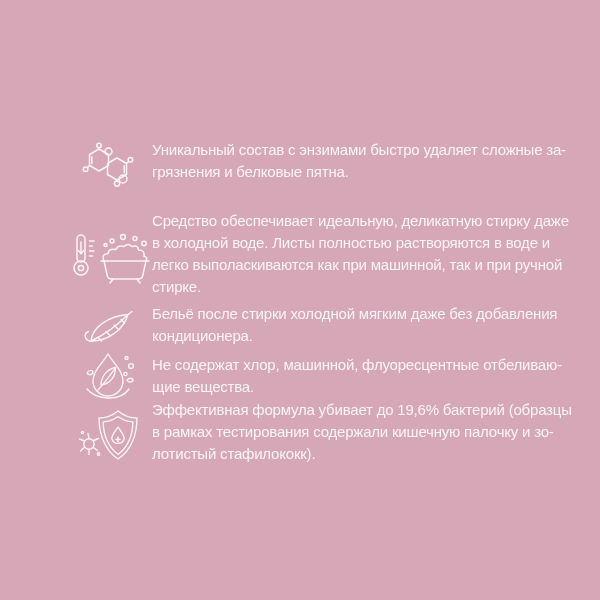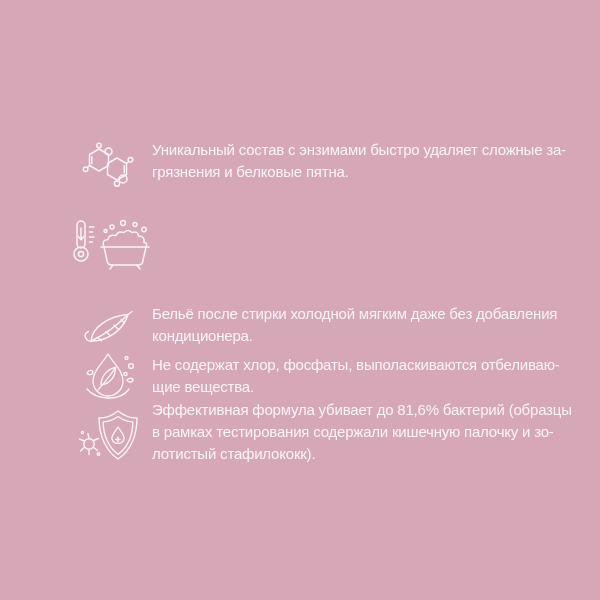--- a/index.html
+++ b/index.html
@@ -62,20 +62,24 @@
       <line x1="46" y1="48" x2="43" y2="52"></line>
       <line x1="70" y1="48" x2="73" y2="52"></line>
       <path d="M37,30 Q34,23 41,22.5 Q41.5,17 49,18.5 Q51,13.5 57,15.5 Q61,11.5 65,15.5 Q71,13.5 71.5,19 Q78,19 77,25.5 Q81,26 79,30"></path>
       <circle cx="45" cy="10" r="2"></circle>
       <circle cx="56" cy="6" r="2.4"></circle>
       <circle cx="68" cy="7.5" r="2"></circle>
       <circle cx="77" cy="12.5" r="2.2"></circle>
       <circle cx="38.5" cy="14" r="1.5"></circle>
     </svg>
   </div>
+  <div class="feature-text">Средство обеспечивает идеальную, деликатную стирку даже
+в холодной воде. Листы полностью растворяются в воде и
+легко выполаскиваются как при машинной, так и при ручной
+стирке.</div>
 </div>
 
 <div class="feature-row" style="top:301px;">
   <div class="icon-cell" style="margin-top:7px;">
     <svg width="56" height="40" viewBox="0 0 56 40" stroke-width="1.4">
       <path d="M10,33 C11,20 27,8 47,6.5 C43,21 27,33.5 10,33 Z"></path>
       <path d="M10,33 C22,27.5 36,17.5 47,6.5"></path>
       <line x1="17" y1="29.5" x2="20.5" y2="33"></line>
       <line x1="25" y1="23.5" x2="29" y2="27.5"></line>
       <line x1="33" y1="17" x2="37" y2="21"></line>
@@ -95,21 +99,21 @@
       <path d="M20,35 C20,25 28,18.5 34.5,17.5 C34.5,28 28,34 20,35 Z"></path>
       <path d="M17,40 C23,33 30,25 34.5,17.5"></path>
       <path d="M6,39 C15,50 39,52 48,39"></path>
       <circle cx="45.5" cy="8" r="1.5"></circle>
       <circle cx="50" cy="16" r="2.4"></circle>
       <circle cx="44.5" cy="24" r="1.6"></circle>
       <path d="M46,30 C48,27.5 52,27.5 52,30.5 C50,33 47,32.5 46,30 Z"></path>
       <path d="M6,23 C8,19.5 12,19.5 12,23 C10,25.5 7.5,25 6,23 Z"></path>
     </svg>
   </div>
-  <div class="feature-text">Не содержат хлор, фосфаты, выполаскиваются отбеливаю-
+  <div class="feature-text">Не содержат хлор, машинной, флуоресцентные отбеливаю-
 щие вещества.</div>
 </div>
 
 <div class="feature-row" style="top:399px;">
   <div class="icon-cell" style="margin-top:7px;">
     <svg width="62" height="58" viewBox="0 0 62 58" stroke-width="1.4">
       <circle cx="11" cy="37" r="5.2"></circle>
       <line x1="11" y1="31.5" x2="10" y2="26.5"></line>
       <line x1="6.5" y1="34" x2="1.5" y2="32"></line>
       <line x1="6.5" y1="40" x2="2.5" y2="44"></line>
@@ -118,16 +122,16 @@
       <line x1="15.5" y1="33.5" x2="20.5" y2="31.5"></line>
       <circle cx="4.5" cy="25.5" r="1.1"></circle>
       <circle cx="20.5" cy="47" r="1.2"></circle>
       <path d="M40,4 C46,9 53,11 59,11 C59,27 53.5,43.5 40,52 C28.5,44.5 21,29 21,11 C27,11 34,9 40,4 Z"></path>
       <path d="M40,9.5 C45,13.2 50,14.6 54.8,14.9 C54.8,27.5 50.2,40.5 40,47.3 C31.2,41 25.2,29 25.2,14.9 C30,14.6 35,13.2 40,9.5 Z"></path>
       <path d="M40,20 C43,24.8 46.2,27.8 46.2,31.6 A6.4,6.4 0 0 1 33.8,31.6 C33.8,27.8 37,24.8 40,20 Z"></path>
       <line x1="37.8" y1="32.5" x2="42.2" y2="32.5"></line>
       <line x1="40" y1="30.3" x2="40" y2="34.7"></line>
     </svg>
   </div>
-  <div class="feature-text">Эффективная формула убивает до 81,6% бактерий (образцы
+  <div class="feature-text">Эффективная формула убивает до 19,6% бактерий (образцы
 в рамках тестирования содержали кишечную палочку и зо-
 лотистый стафилококк).</div>
 </div>
 
 </body></html>

